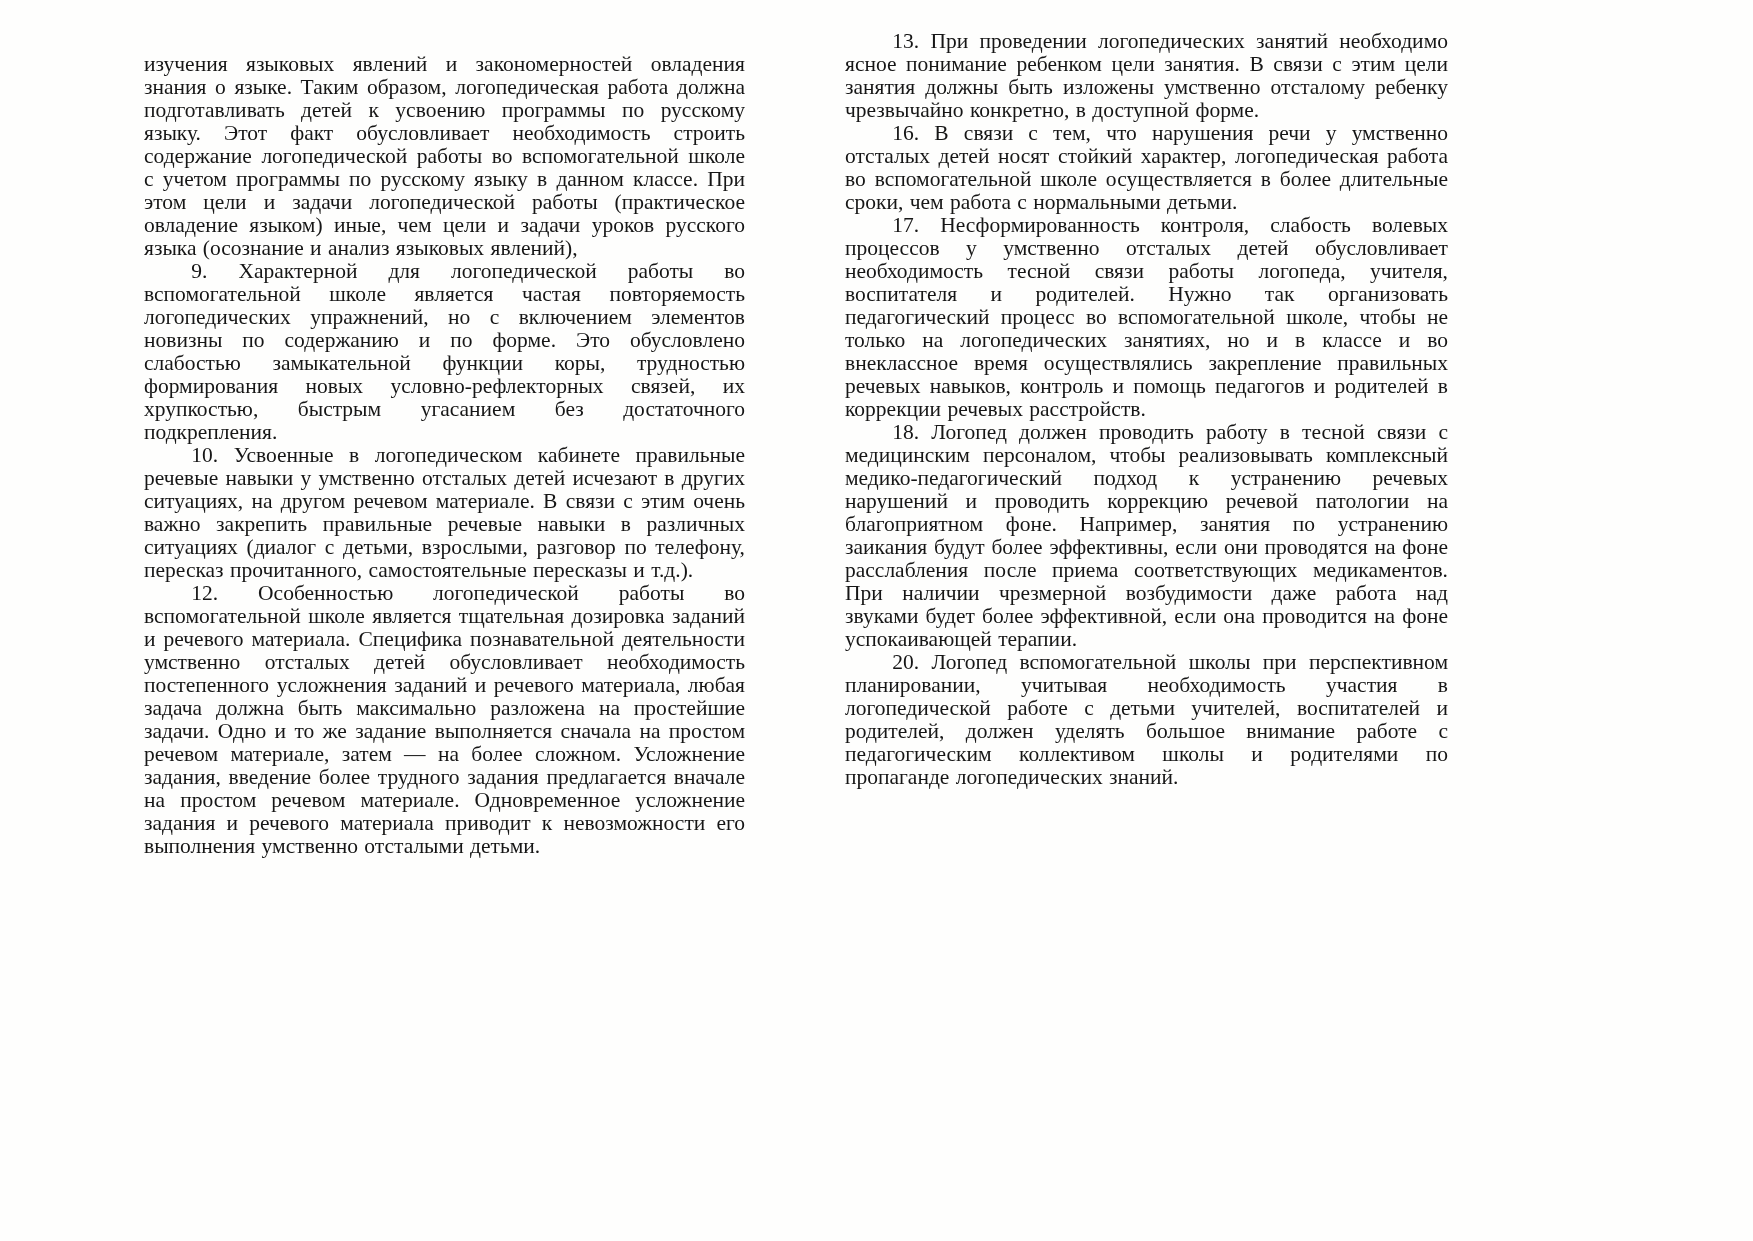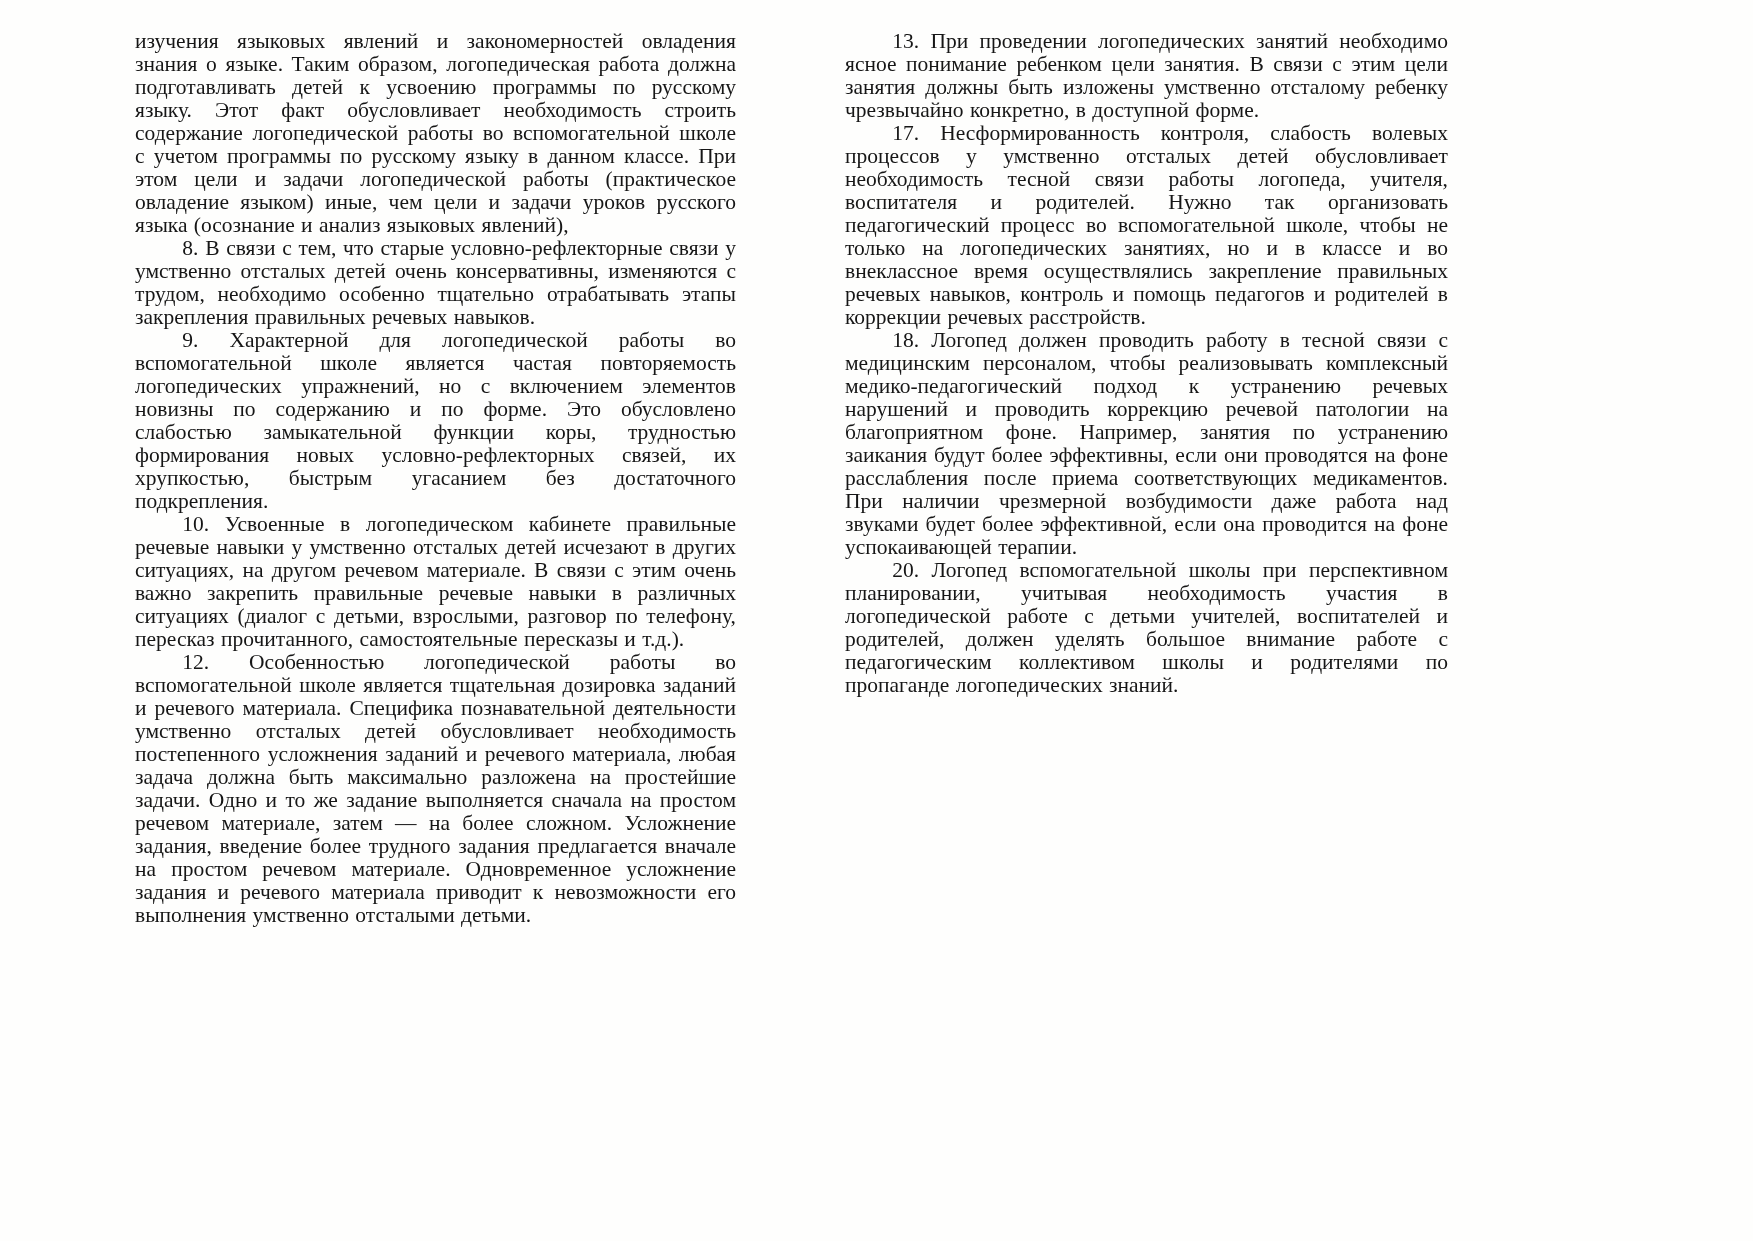--- a/index.html
+++ b/index.html
@@ -21,22 +21,23 @@
     position: absolute;
     top: 30px;
     text-align: justify;
     font-size: 21.5px;
     line-height: 23px;
     word-spacing: 1px;
     hyphens: auto;
     -webkit-hyphens: auto;
   }
   .col-left {
-    left: 135px;
+    left: 144px;
     width: 601px;
+    margin-top: 23px;
   }
   .col-right {
     left: 845px;
     width: 603px;
   }
   .column p {
     margin: 0;
     padding: 0;
     text-indent: 2.2em;
   }
@@ -44,26 +45,26 @@
     text-indent: 0;
   }
 </style>
 </head>
 <body>
 
 <div class="page">
 
   <div class="column col-left">
     <p class="continuation">изучения языковых явлений и закономерностей овладения знания о языке. Таким образом, логопедическая работа должна подготавливать детей к усвоению программы по русскому языку. Этот факт обусловливает необходимость строить содержание логопедической работы во вспомогательной школе с учетом программы по русскому языку в данном классе. При этом цели и задачи логопедической работы (практическое овладение языком) иные, чем цели и задачи уроков русского языка (осознание и анализ языковых явлений),</p>
-    <p>8. В связи с тем, что старые условно-рефлекторные связи у умственно отсталых детей очень консервативны, изменяются с трудом, необходимо особенно тщательно отрабатывать этапы закрепления правильных речевых навыков.</p>
     <p>9. Характерной для логопедической работы во вспомогательной школе является частая повторяемость логопедических упражнений, но с включением элементов новизны по содержанию и по форме. Это обусловлено слабостью замыкательной функции коры, трудностью формирования новых условно-рефлекторных связей, их хрупкостью, быстрым угасанием без достаточного подкрепления.</p>
     <p>10. Усвоенные в логопедическом кабинете правильные речевые навыки у умственно отсталых детей исчезают в других ситуациях, на другом речевом материале. В связи с этим очень важно закрепить правильные речевые навыки в различных ситуациях (диалог с детьми, взрослыми, разговор по телефону, пересказ прочитанного, самостоятельные пересказы и т.д.).</p>
     <p>12. Особенностью логопедической работы во вспомогательной школе является тщательная дозировка заданий и речевого материала. Специфика познавательной деятельности умственно отсталых детей обусловливает необходимость постепенного усложнения заданий и речевого материала, любая задача должна быть максимально разложена на простейшие задачи. Одно и то же задание выполняется сначала на простом речевом материале, затем — на более сложном. Усложнение задания, введение более трудного задания предлагается вначале на простом речевом материале. Одновременное усложнение задания и речевого материала приводит к невозможности его выполнения умственно отсталыми детьми.</p>
   </div>
 
   <div class="column col-right">
     <p>13. При проведении логопедических занятий необходимо ясное понимание ребенком цели занятия. В связи с этим цели занятия должны быть изложены умственно отсталому ребенку чрезвычайно конкретно, в доступной форме.</p>
+    <p>16. В связи с тем, что нарушения речи у умственно отсталых детей носят стойкий характер, логопедическая работа во вспомогательной школе осуществляется в более длительные сроки, чем работа с нормальными детьми.</p>
     <p>17. Несформированность контроля, слабость волевых процессов у умственно отсталых детей обусловливает необходимость тесной связи работы логопеда, учителя, воспитателя и родителей. Нужно так организовать педагогический процесс во вспомогательной школе, чтобы не только на логопедических занятиях, но и в классе и во внеклассное время осуществлялись закрепление правильных речевых навыков, контроль и помощь педагогов и родителей в коррекции речевых расстройств.</p>
     <p>18. Логопед должен проводить работу в тесной связи с медицинским персоналом, чтобы реализовывать комплексный медико-педагогический подход к устранению речевых нарушений и проводить коррекцию речевой патологии на благоприятном фоне. Например, занятия по устранению заикания будут более эффективны, если они проводятся на фоне расслабления после приема соответствующих медикаментов. При наличии чрезмерной возбудимости даже работа над звуками будет более эффективной, если она проводится на фоне успокаивающей терапии.</p>
     <p>20. Логопед вспомогательной школы при перспективном планировании, учитывая необходимость участия в логопедической работе с детьми учителей, воспитателей и родителей, должен уделять большое внимание работе с педагогическим коллективом школы и родителями по пропаганде логопедических знаний.</p>
   </div>
 
 </div>
 
 </body></html>

